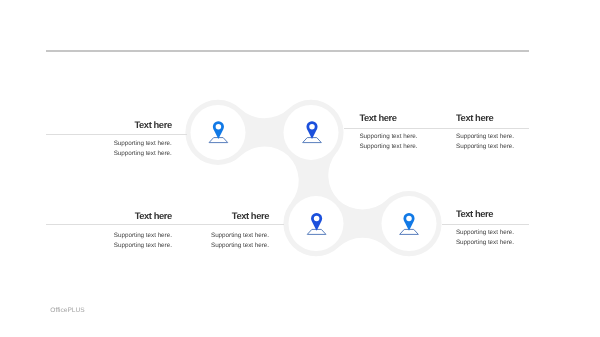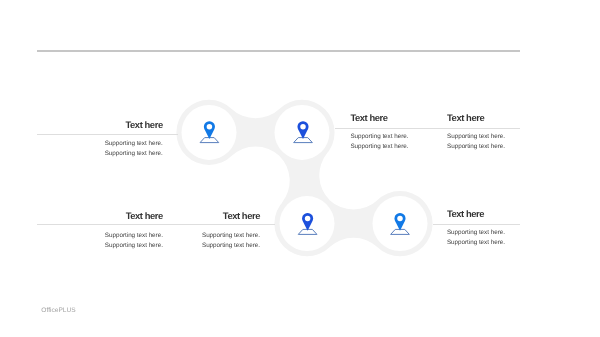--- a/index.html
+++ b/index.html
@@ -1,19 +1,19 @@
 <!DOCTYPE html>
 <html><head>
 <meta charset="utf-8">
 <style>
   html,body{margin:0;padding:0;}
   body{width:600px;height:337px;background:#fff;font-family:"Liberation Sans",sans-serif;
        overflow:hidden;position:relative;-webkit-font-smoothing:antialiased;
        text-rendering:geometricPrecision;}
-  .slide{position:absolute;left:4px;top:0;width:516px;height:337px;background:#fff;overflow:hidden;}
+  .slide{position:absolute;left:13px;top:0;width:516px;height:337px;background:#fff;overflow:hidden;}
   .top-rule{position:absolute;left:33px;top:50px;width:534px;height:1.6px;background:#c6c6c6;}
   svg.art{position:absolute;left:0;top:0;width:600px;height:337px;}
   .footer-left{position:absolute;left:37.3px;top:307.3px;font-size:6.6px;color:#a3a3a3;line-height:8px;white-space:nowrap;}
   .footer-right{position:absolute;left:558.6px;top:307.3px;font-size:6.6px;color:#a3a3a3;line-height:8px;white-space:nowrap;}
   .blk{position:absolute;}
   .title{position:absolute;font-weight:bold;font-size:9.4px;color:#333;line-height:11px;
          white-space:nowrap;letter-spacing:-0.42px;}
   .sub{position:absolute;font-size:6.3px;color:#3f3f3f;line-height:10px;white-space:nowrap;letter-spacing:-0.02px;}
   .title.r,.sub.r{text-align:right;}
   .rule{position:absolute;height:1px;background:#dedede;}

